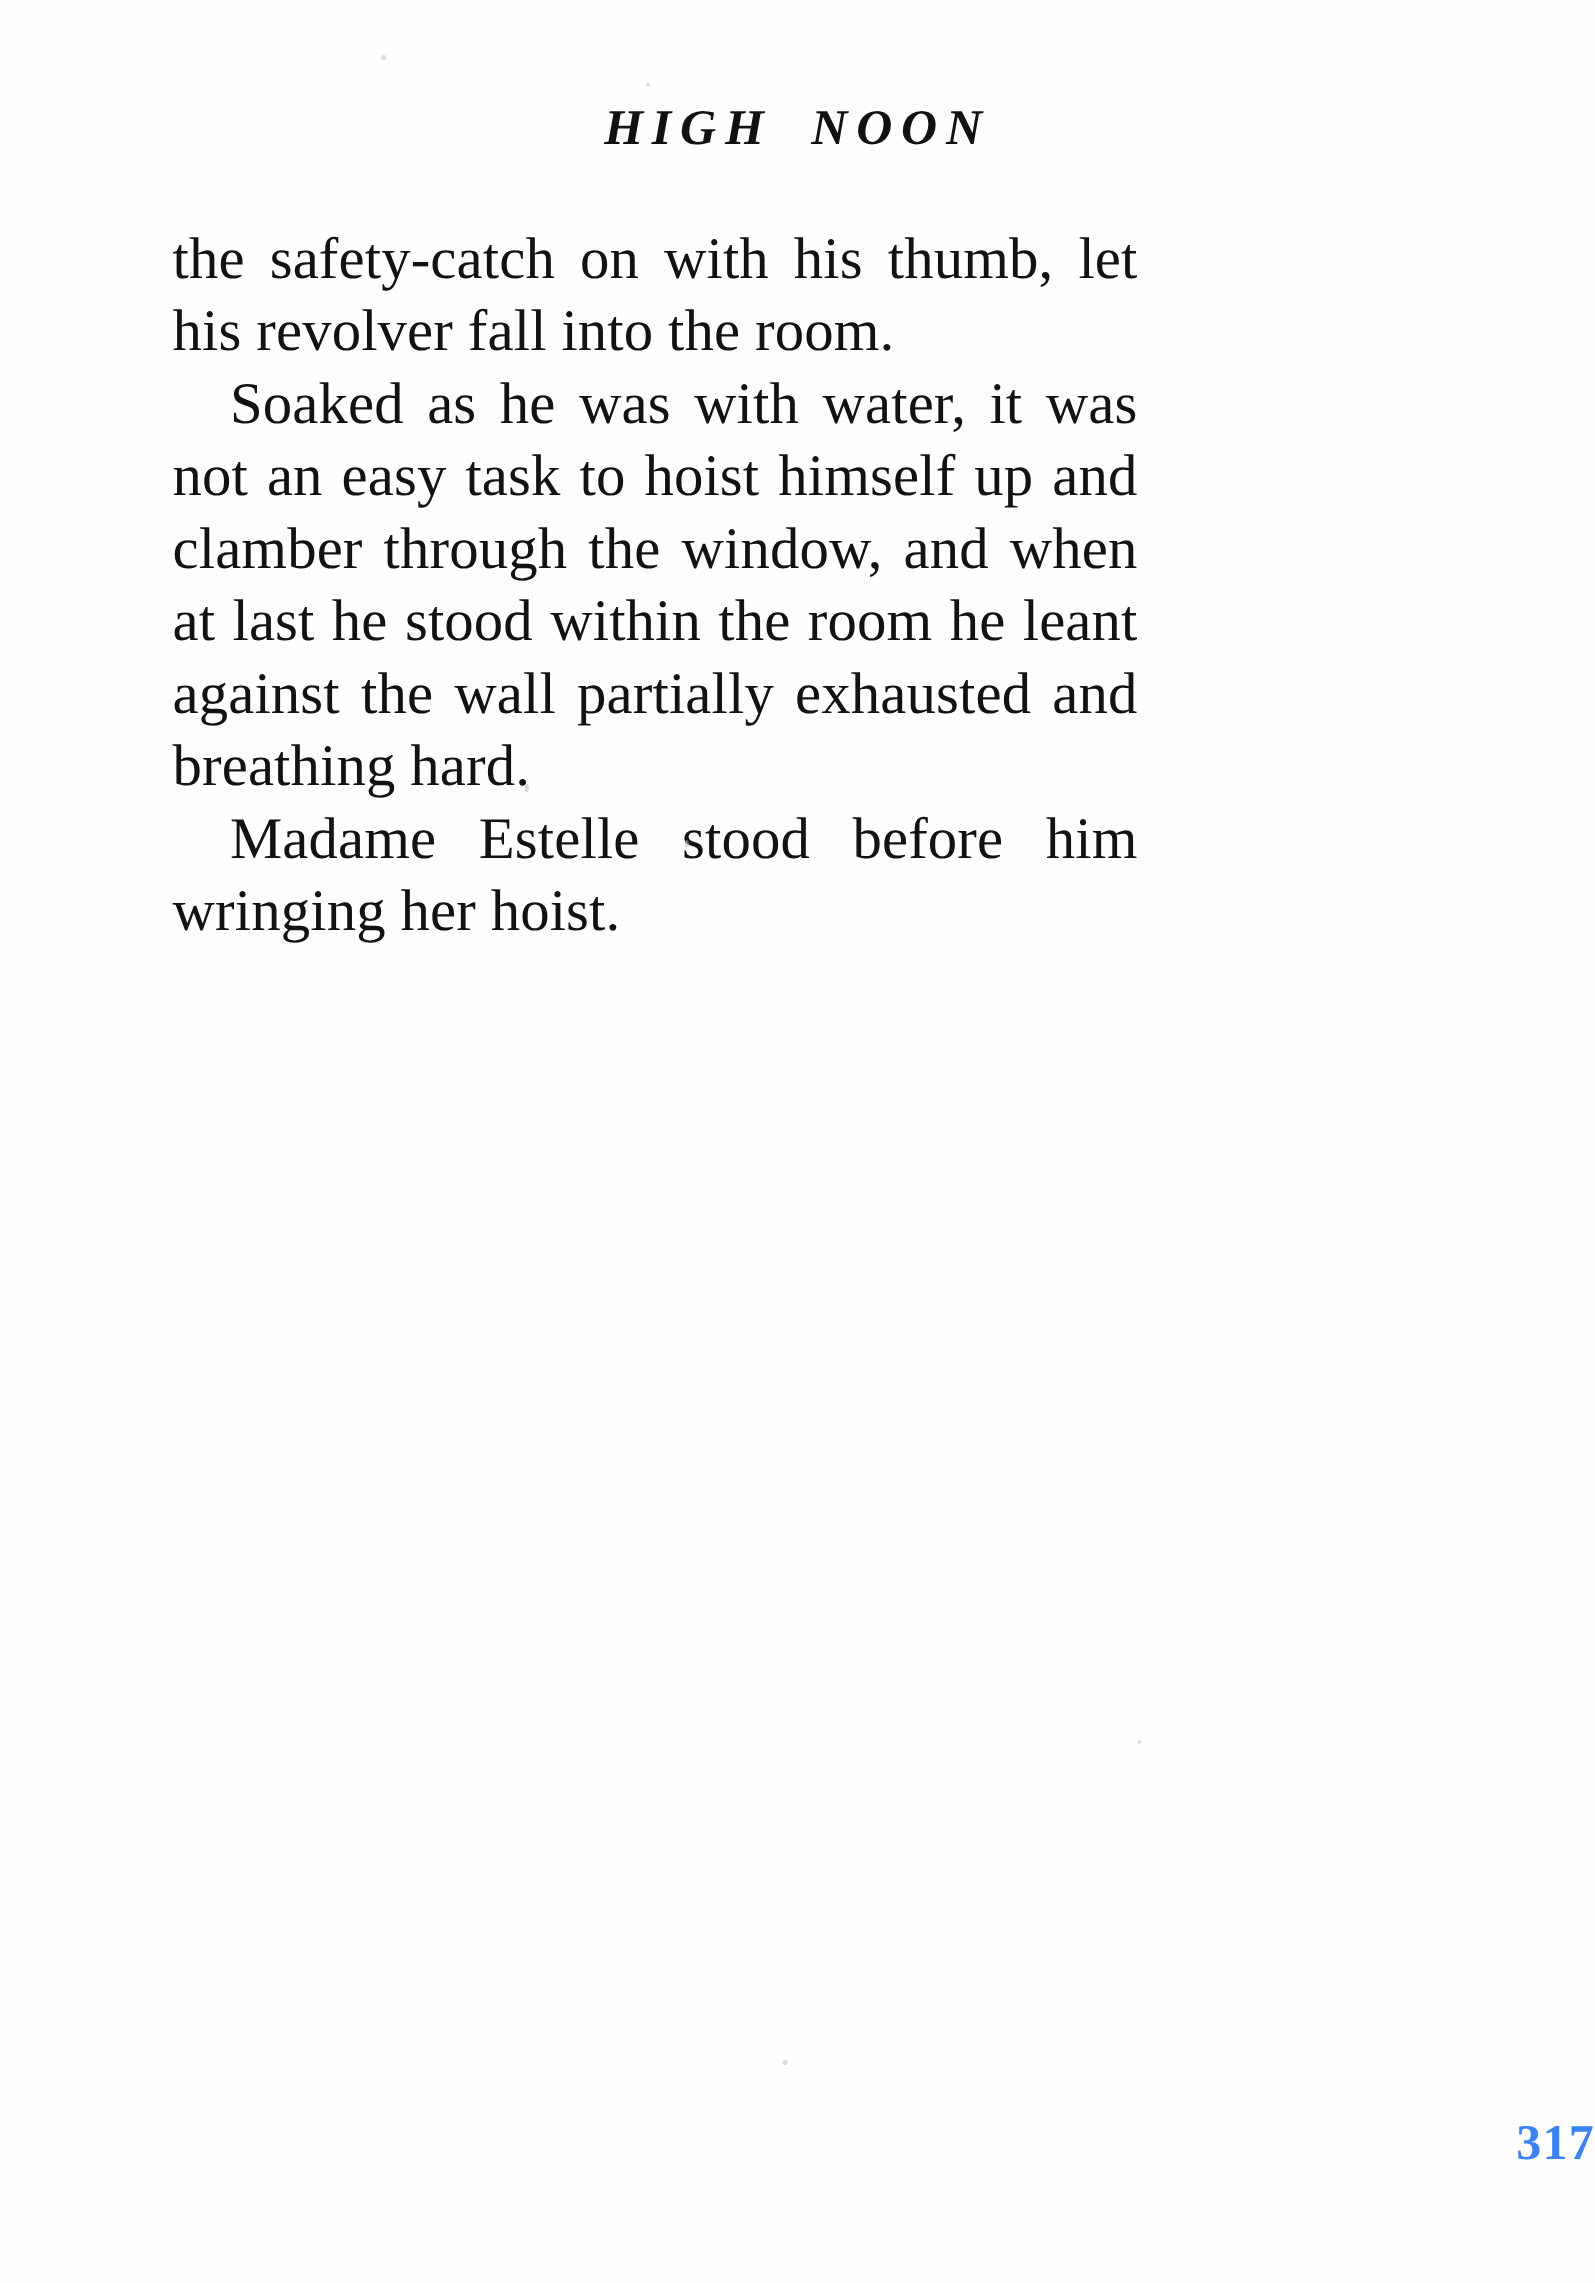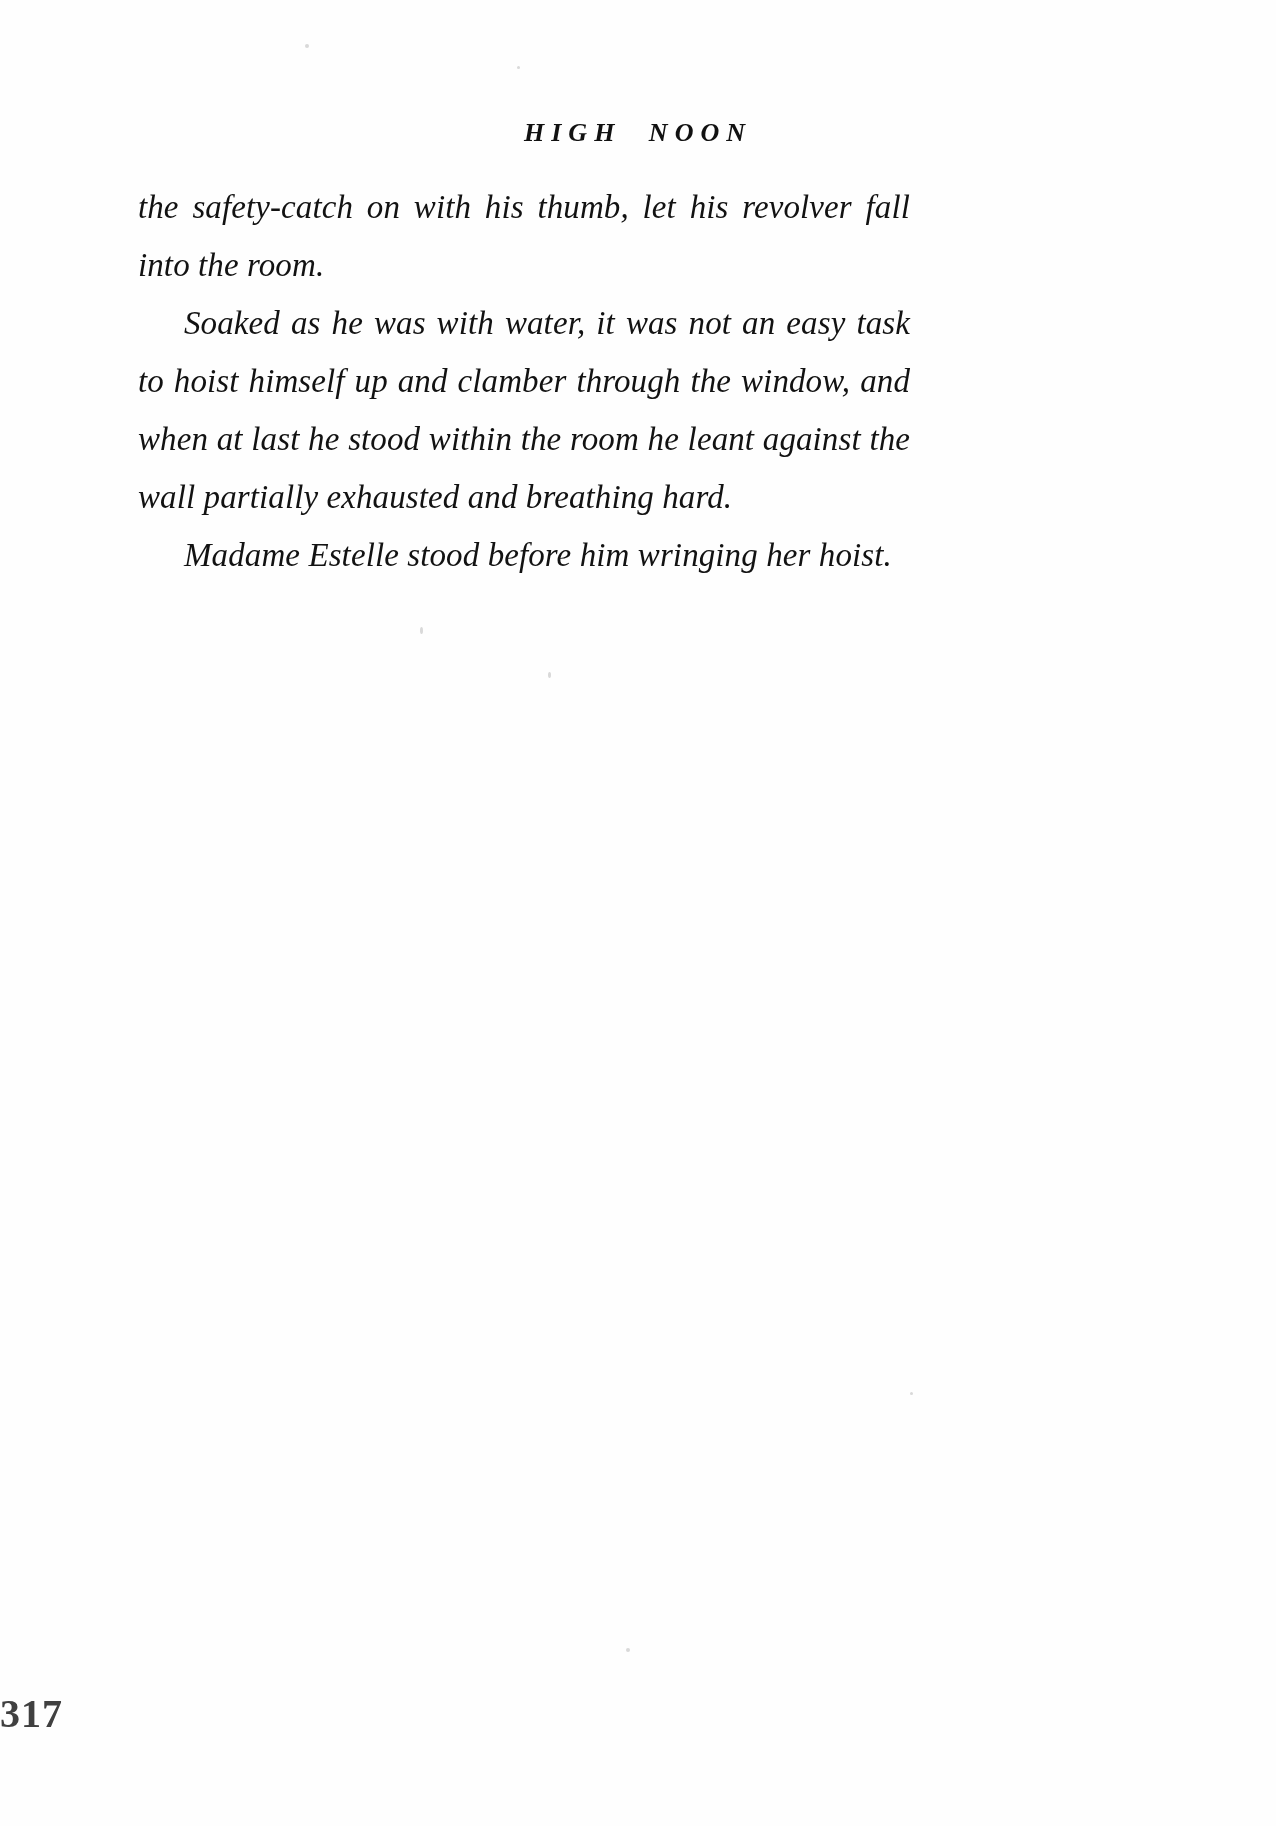--- a/index.html
+++ b/index.html
@@ -24,55 +24,53 @@
     background: #fefefe;
   }
   .running-head {
     position: absolute;
     left: 0;
     top: 78px;
     width: 1276px;
     text-align: center;
     font-style: italic;
     font-weight: 700;
-    font-size: 26px;
+    font-size: 40px;
     letter-spacing: 7px;
     word-spacing: 14px;
     color: #111;
-    margin-top: 40px;
   }
   .body-block {
     position: absolute;
     left: 138px;
     top: 178px;
     width: 772px;
   }
   .body-block p {
     margin: 0;
-    font-size: 33px;
+    font-size: 47px;
     line-height: 58px;
     text-align: justify;
     text-justify: inter-word;
     color: #121212;
     letter-spacing: 0.1px;
-    font-style: italic;
   }
   .body-block p.indent {
     text-indent: 46px;
   }
   .folio {
     position: absolute;
     left: 0;
     top: 1690px;
     width: 1276px;
-    text-align: left;
+    text-align: right;
     font-size: 40px;
     font-weight: 700;
     letter-spacing: 1px;
-    color: #404040;
+    color: #3b82f6;
   }
   
   .speck {
     position: absolute;
     background: #b9b9b9;
     border-radius: 50%;
     opacity: .55;
   }
 </style>
 </head>

